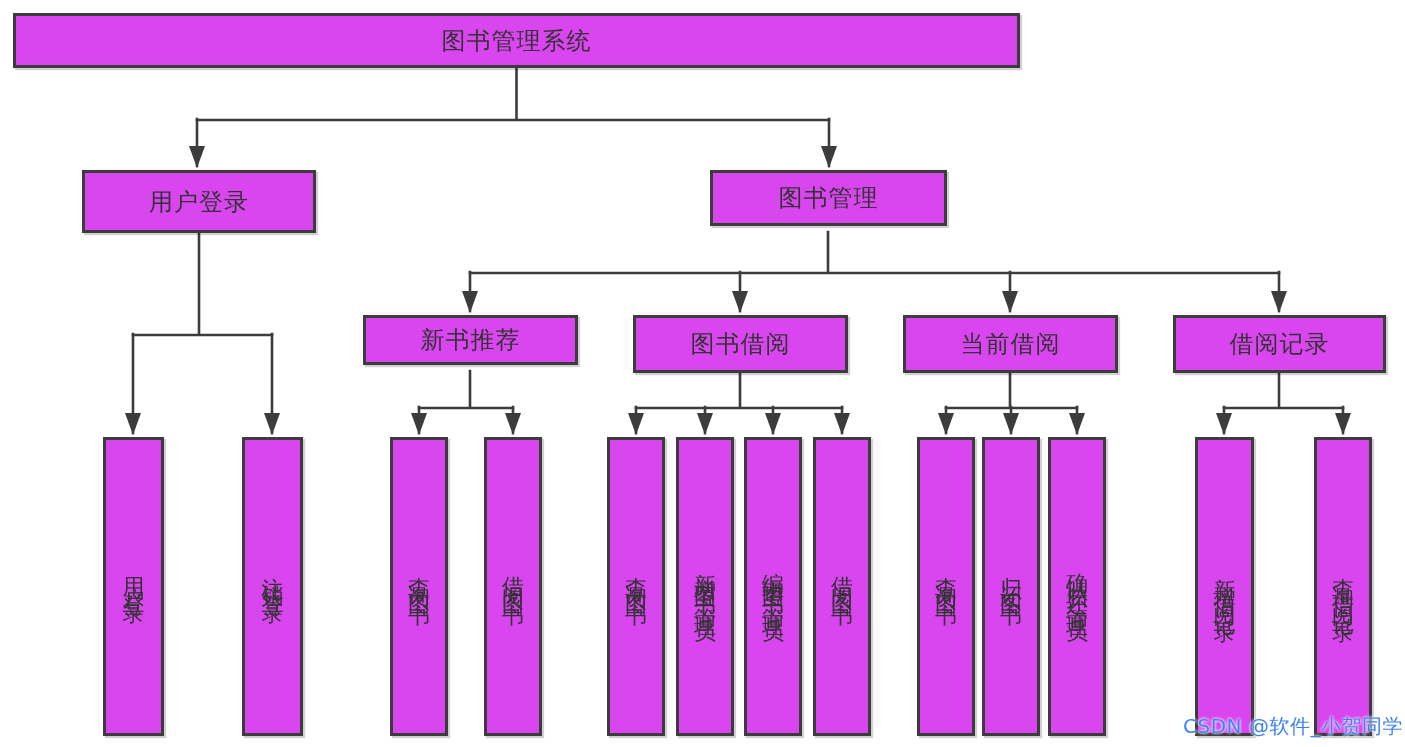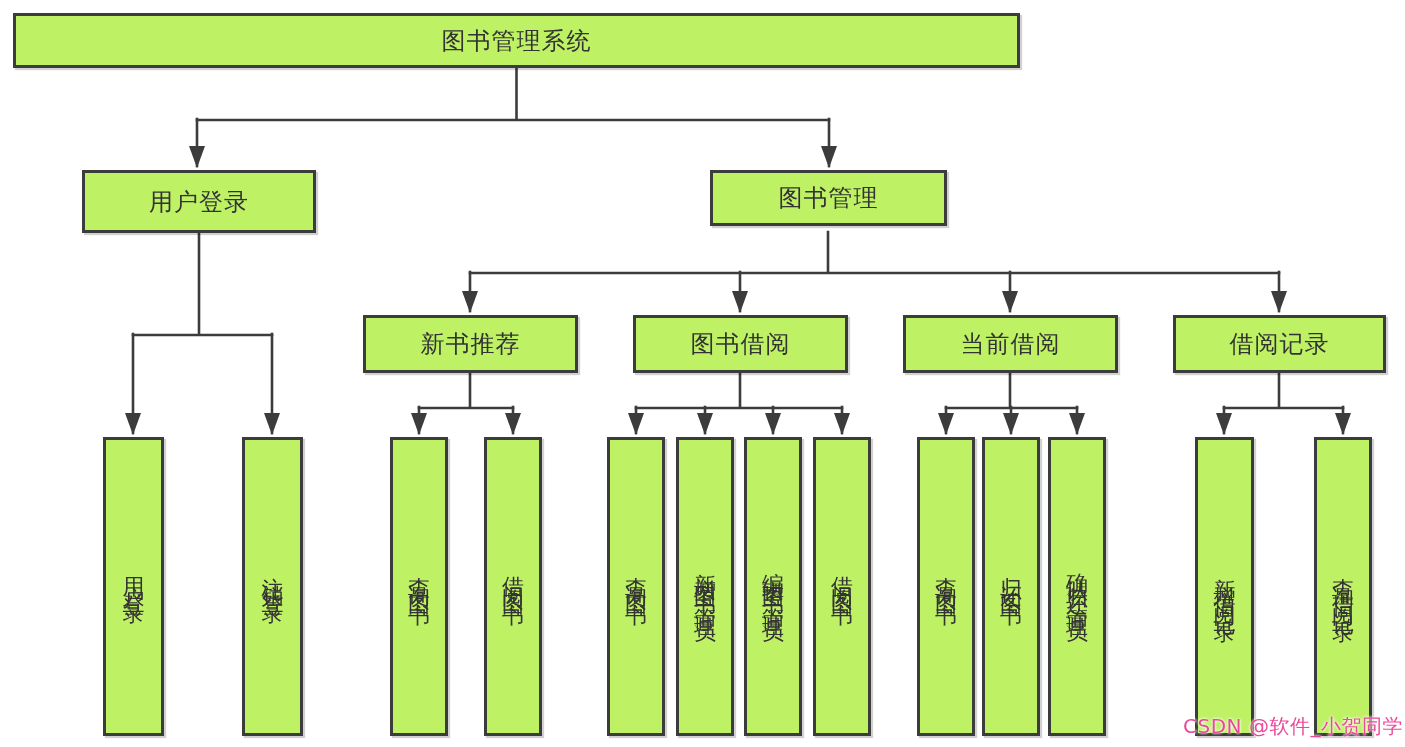--- a/index.html
+++ b/index.html
@@ -13,21 +13,21 @@
   }
   #wires {
     position: absolute;
     left: 0; top: 0;
     width: 1405px; height: 747px;
     pointer-events: none;
   }
   .node {
     position: absolute;
     box-sizing: border-box;
-    background: #bef264;
+    background: #d946ef;
     border: 3px solid #3c3c3c;
     box-shadow: 2px 2px 1px rgba(0,0,0,0.18);
     display: flex;
     align-items: center;
     justify-content: center;
   }
   .node .lbl {
     color: #333333;
     white-space: nowrap;
   }
@@ -42,21 +42,21 @@
     line-height: 1;
     letter-spacing: 9px;
   }
   .v.long .lbl { letter-spacing: 7px; }
   .v.s4 .lbl  { transform: translateY(-10px); }
   #watermark {
     position: absolute;
     left: 1183px;
     top: 713px;
     font-size: 20px;
-    color: #ec4899;
+    color: #3b82f6;
     letter-spacing: 0.5px;
     white-space: nowrap;
     text-shadow: 0 0 3px #ffffff, 0 0 3px #ffffff;
     z-index: 5;
   }
 </style>
 </head>
 <body>
 
 <div id="canvas">
@@ -108,21 +108,21 @@
     <span class="lbl">图书管理系统</span>
   </div>
 
   <div class="node h" style="left:82px;top:170px;width:234px;height:63px">
     <span class="lbl">用户登录</span>
   </div>
   <div class="node h" style="left:710px;top:170px;width:237px;height:56px">
     <span class="lbl">图书管理</span>
   </div>
 
-  <div class="node h" style="left:363px;top:315px;width:215px;height:58px">
+  <div class="node h" style="left:363px;top:315px;width:215px;height:50px">
     <span class="lbl">新书推荐</span>
   </div>
   <div class="node h" style="left:633px;top:315px;width:215px;height:58px">
     <span class="lbl">图书借阅</span>
   </div>
   <div class="node h" style="left:903px;top:315px;width:215px;height:58px">
     <span class="lbl">当前借阅</span>
   </div>
   <div class="node h" style="left:1173px;top:315px;width:213px;height:58px">
     <span class="lbl">借阅记录</span>

